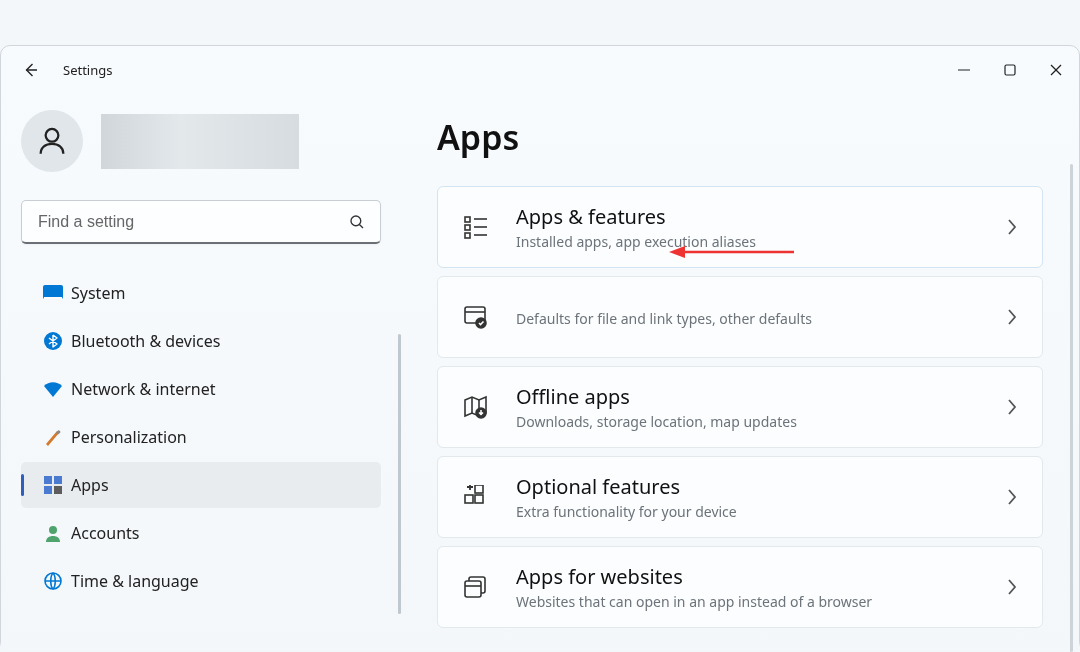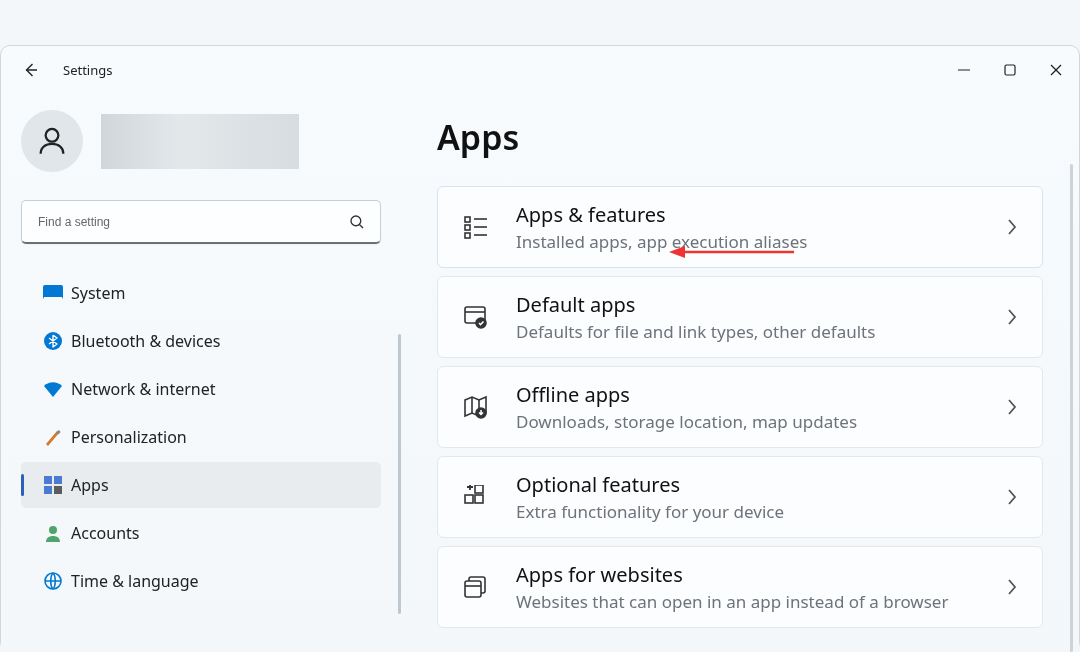--- a/index.html
+++ b/index.html
@@ -9,37 +9,37 @@
   .back-btn { width:40px; height:48px; display:flex; align-items:center; justify-content:center; margin-left:10px; cursor:pointer; }
   .settings-title { font-size:13px; color:#222; margin-left:12px; }
   .win-controls { margin-left:auto; display:flex; }
   .win-btn { width:46px; height:40px; display:flex; align-items:center; justify-content:center; cursor:pointer; }
   .content { display:flex; height:calc(100% - 48px); }
   .sidebar { width:400px; padding:16px 20px 0 20px; position:relative; }
   .profile { display:flex; align-items:center; gap:18px; margin-bottom:28px; }
   .avatar { width:62px; height:62px; border-radius:50%; background:#e0e6ea; display:flex; align-items:center; justify-content:center; }
   .name-block { width:198px; height:55px; background:linear-gradient(90deg,#d0d6da 0%,#e3e8eb 40%,#d6dcdf 100%); }
   .search { position:relative; width:360px; height:44px; background:#fdfeff; border:1px solid #c8ced4; border-radius:5px; border-bottom:2px solid #6b7076; display:flex; align-items:center; padding:0 14px; margin-bottom:26px; box-shadow:0 1px 2px rgba(0,0,0,.04); }
-  .search input { border:none; outline:none; background:transparent; font-size:12px; color:#555; flex:1; }
+  .search input { border:none; outline:none; background:transparent; font-size:16px; color:#555; flex:1; }
   .search input::placeholder { color:#666; }
   .sidebar-scrollbar { position:absolute; right:0; top:240px; width:3px; height:280px; background:#bfc8cf; border-radius:2px; }
   .nav-list { display:flex; flex-direction:column; gap:2px; }
   .nav-item { display:flex; align-items:center; gap:8px; height:46px; padding-left:22px; border-radius:5px; cursor:pointer; font-size:16px; color:#222; position:relative; }
   .nav-item.selected { background:#e8ecef; }
   .nav-item.selected::before { content:""; position:absolute; left:0; top:12px; bottom:12px; width:3px; background:#2e5fba; border-radius:2px; }
   .nav-icon { width:20px; height:20px; display:flex; align-items:center; justify-content:center; }
   .main { flex:1; padding:20px 36px 0 36px; position:relative; overflow:hidden; }
   .page-title { font-size:34px; font-weight:600; color:#111; margin:0 0 26px 0; }
   .cards { display:flex; flex-direction:column; gap:8px; }
   .card { background:#fbfdfe; border:1px solid #e3e8ec; border-radius:6px; height:82px; display:flex; align-items:center; padding:0 24px; cursor:pointer; }
   .card:first-child { border:1px solid #d4e4f0; }
   .card-icon { width:28px; display:flex; align-items:center; justify-content:center; margin-right:26px; color:#333; }
   .card-text { flex:1; }
   .card-title { font-size:20px; color:#111; }
-  .card-subtitle { font-size:17px; color:#6d737a; margin-top:2px; }
+  .card-subtitle { font-size:14px; color:#6d737a; margin-top:2px; }
   .chevron { color:#555; }
   .main-scroll { position:absolute; right:6px; top:70px; bottom:10px; width:3px; background:#ccd3d9; border-radius:2px; }
   .arrow-annotation { position:absolute; left:668px; top:196px; pointer-events:none; }
   svg { display:block; }
 </style>
 </head>
 <body>
 
 <div class="window">
 
@@ -201,21 +201,20 @@
         <div class="card">
           <span class="card-icon">
             <svg width="26" height="24" viewBox="0 0 26 24" fill="none" stroke="#333" stroke-width="1.6">
                 <rect x="2" y="2" width="20" height="16" rx="2"></rect>
                 <line x1="2" y1="7" x2="22" y2="7"></line>
                 <circle cx="18" cy="18" r="5" fill="#333"></circle>
                 <path d="M16 18 l1.5 1.5 l3 -3" stroke="#fff" stroke-width="1.6"></path>
               </svg>
           </span>
           <div class="card-text">
-            <div class="card-title">Default apps</div>
             <div class="card-subtitle">Defaults for file and link types, other defaults</div>
           </div>
           <span class="chevron">
             <svg width="12" height="18" viewBox="0 0 12 18" fill="none" stroke="#555" stroke-width="1.8">
                 <path d="M3 2 L9 9 L3 16"></path>
               </svg>
           </span>
         </div>
 
         <div class="card">

